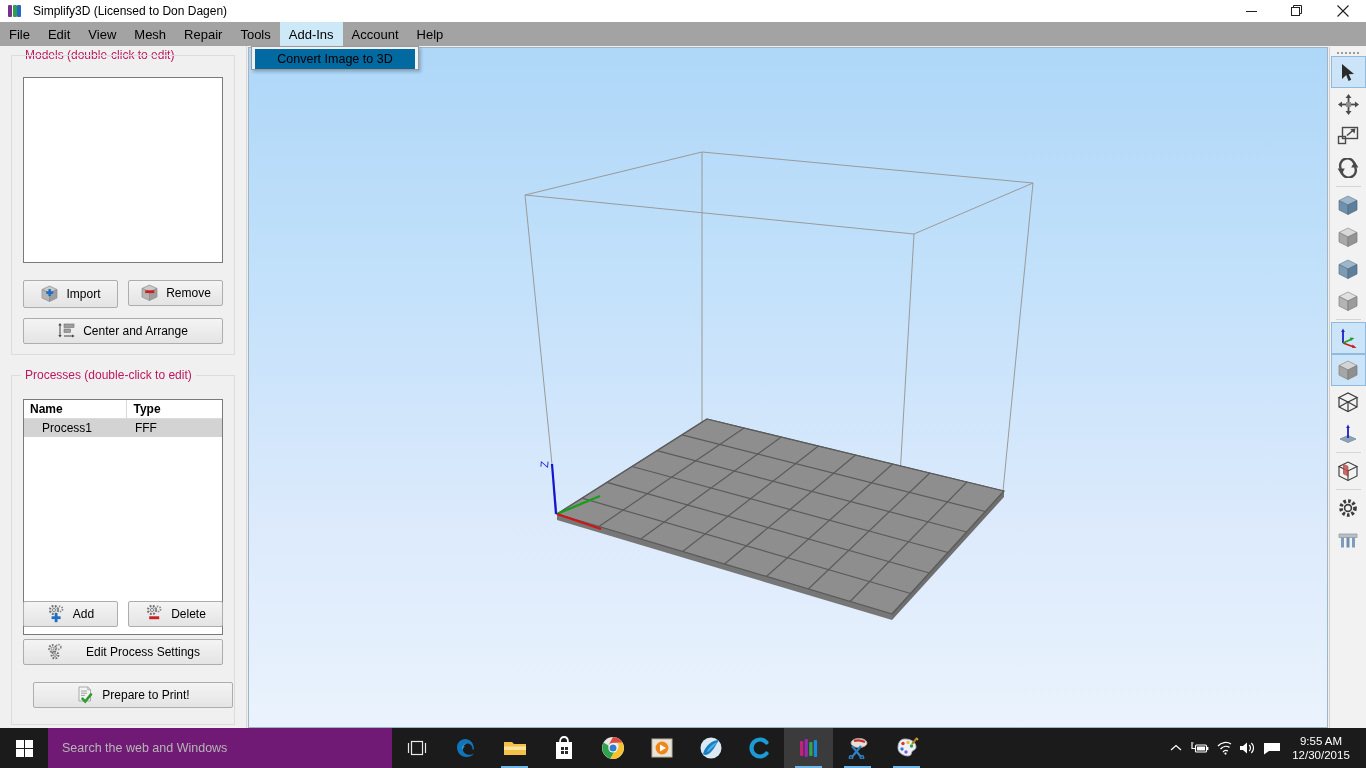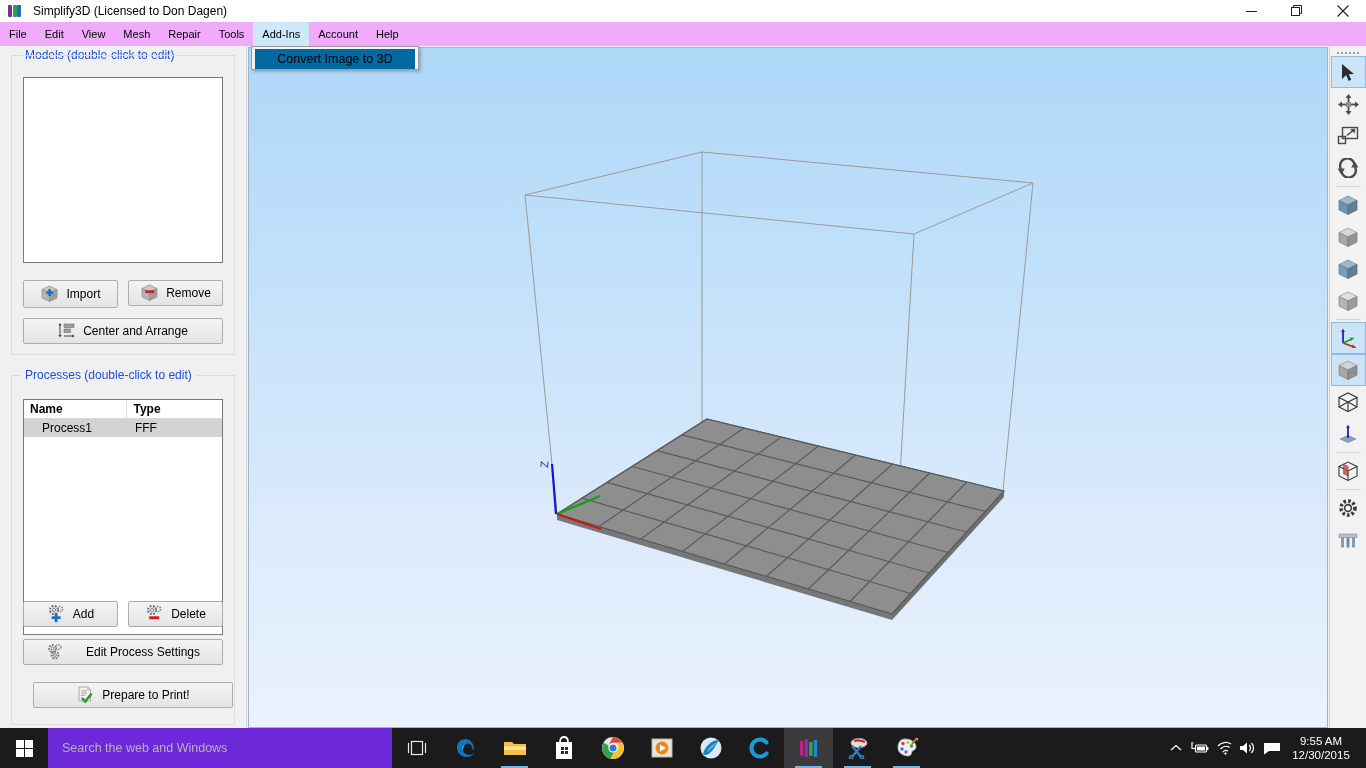--- a/index.html
+++ b/index.html
@@ -27,22 +27,22 @@
   .winbtns { position: absolute; right: 0; top: 0; height: 22px; display: flex; }
   .winbtn {
     width: 46px; height: 22px; display: flex; align-items: center; justify-content: center;
     font-size: 12px; color: #202020; background: #ffffff;
   }
   .winbtn svg { display:block; }
 
   
   .menubar {
     position: absolute; left: 0; top: 22px; width: 1366px; height: 24px;
-    background: #f0abfc; display: flex; align-items: stretch;
-    font-size: 11px; color: #000;
+    background: #a3a3a3; display: flex; align-items: stretch;
+    font-size: 13px; color: #000;
   }
   .menuitem {
     padding: 0 9px; display: flex; align-items: center; white-space: nowrap;
   }
   .menuitem.active { background: #cde8f7; }
 
   
   .dropdown {
     position: absolute; left: 251px; top: 46px; width: 168px; height: 24px;
     background: #f2f2f2; border: 1px solid #9a9a9a;
@@ -58,21 +58,21 @@
   
   .leftpanel {
     position: absolute; left: 0; top: 46px; width: 247px; height: 682px;
     background: #f0f0f0; border-right: 1px solid #d9d9d9;
   }
   .group {
     position: absolute; border: 1px solid #dcdcdc; background: transparent;
   }
   .group-label {
     position: absolute; top: -8px; left: 9px; background: #f0f0f0;
-    padding: 0 4px; font-size: 12px; color: #1d4ed8; white-space: nowrap;
+    padding: 0 4px; font-size: 12px; color: #be185d; white-space: nowrap;
   }
   .listbox {
     position: absolute; background: #fff; border: 1px solid #7a7a7a;
   }
 
   
   .tbl { width: 100%; border-collapse: collapse; table-layout: fixed; }
   .tbl th {
     font-weight: bold; font-size: 12px; text-align: left;
     padding: 2px 0 2px 6px; background: #fff;
@@ -122,21 +122,21 @@
   .taskbar {
     position: absolute; left: 0; top: 728px; width: 1366px; height: 40px;
     background: #1b1b1b; display: flex; align-items: center;
   }
   .startbtn {
     width: 48px; height: 40px; display: flex; align-items: center; justify-content: center;
   }
   .winlogo { width: 17px; height: 17px; display: grid; grid-template-columns: 8px 8px; grid-template-rows: 8px 8px; gap: 1px; }
   .winlogo i { background: #ffffff; display: block; }
   .searchbox {
-    width: 344px; height: 40px; background: #6d28d9; display: flex; align-items: center;
+    width: 344px; height: 40px; background: #701a75; display: flex; align-items: center;
     padding-left: 14px; color: #b6b6b6; font-size: 12.5px;
   }
   .tbtn {
     width: 49px; height: 40px; display: flex; align-items: center; justify-content: center;
     position: relative;
   }
   .tbtn.active { background: #3b3b3b; }
   .tbtn .under {
     position: absolute; bottom: 0; left: 11px; width: 27px; height: 2px; background: #6fb7e8;
   }

